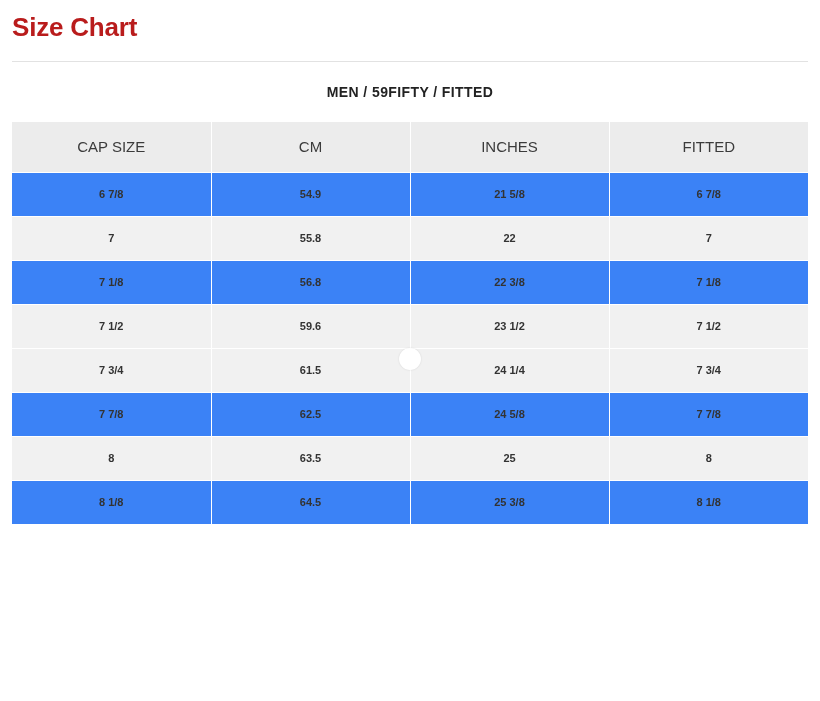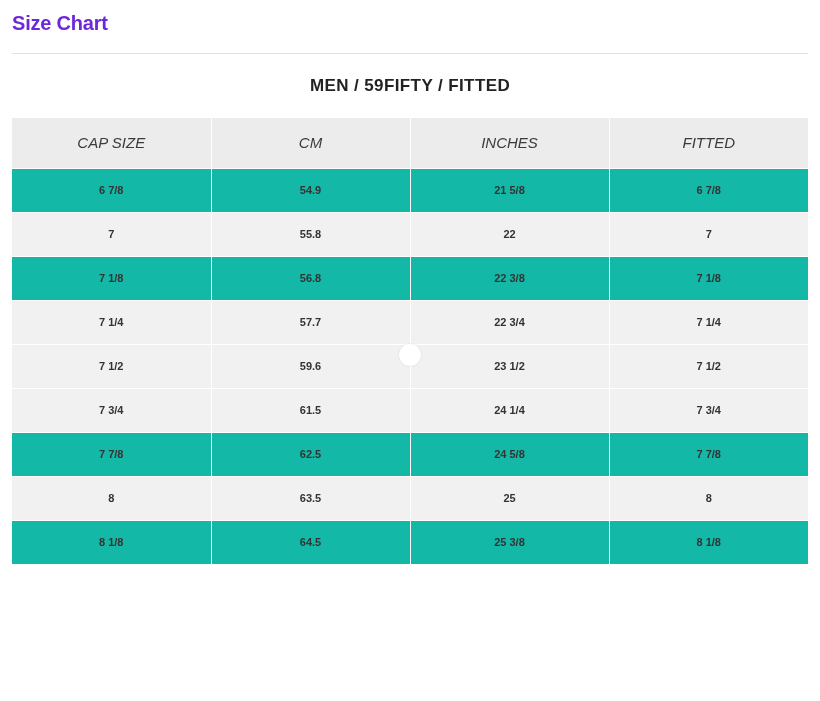--- a/index.html
+++ b/index.html
@@ -15,34 +15,34 @@
     overflow: hidden;
     position: relative;
   }
   .page {
     width: 820px;
     box-sizing: border-box;
     padding: 0;
     position: relative;
   }
   .page-title {
-    font-size: 20px;
+    font-size: 26px;
     font-weight: bold;
-    color: #6d28d9;
+    color: #b91c1c;
     margin: 12px 0 0 12px;
     letter-spacing: -0.2px;
   }
   .title-rule {
     border: none;
     border-top: 1px solid #e2e2e2;
     margin: 18px 12px 0 12px;
   }
   .subtitle {
     text-align: center;
-    font-size: 17px;
+    font-size: 14px;
     font-weight: bold;
     color: #222222;
     letter-spacing: 0.4px;
     margin-top: 22px;
     margin-bottom: 0;
   }
   .table-wrap {
     margin: 22px 12px 0 12px;
     position: relative;
   }
@@ -53,35 +53,34 @@
   }
   table.size-table th {
     background: #ececec;
     color: #3b3b3b;
     font-size: 15px;
     font-weight: normal;
     text-align: center;
     padding: 16px 4px 17px 4px;
     border-right: 1px solid #ffffff;
     border-bottom: 1px solid #ffffff;
-    font-style: italic;
   }
   table.size-table th:last-child {
     border-right: none;
     margin-top: 20px;
   }
   table.size-table td {
     font-size: 11px;
     font-weight: bold;
     color: #333333;
     text-align: center;
     padding: 15px 4px 16px 4px;
     border-right: 1px solid #ffffff;
     border-bottom: 1px solid #ffffff;
-    background: #14b8a6;
+    background: #3b82f6;
   }
   table.size-table td:last-child {
     border-right: none;
   }
   table.size-table tr.alt td {
     background: #f1f1f1;
   }
   .spinner {
     position: absolute;
     left: 50%;
@@ -129,26 +128,20 @@
           <td>22</td>
           <td>7</td>
         </tr>
         <tr>
           <td>7 1/8</td>
           <td>56.8</td>
           <td>22 3/8</td>
           <td>7 1/8</td>
         </tr>
         <tr class="alt">
-          <td>7 1/4</td>
-          <td>57.7</td>
-          <td>22 3/4</td>
-          <td>7 1/4</td>
-        </tr>
-        <tr class="alt">
           <td>7 1/2</td>
           <td>59.6</td>
           <td>23 1/2</td>
           <td>7 1/2</td>
         </tr>
         <tr class="alt">
           <td>7 3/4</td>
           <td>61.5</td>
           <td>24 1/4</td>
           <td>7 3/4</td>

